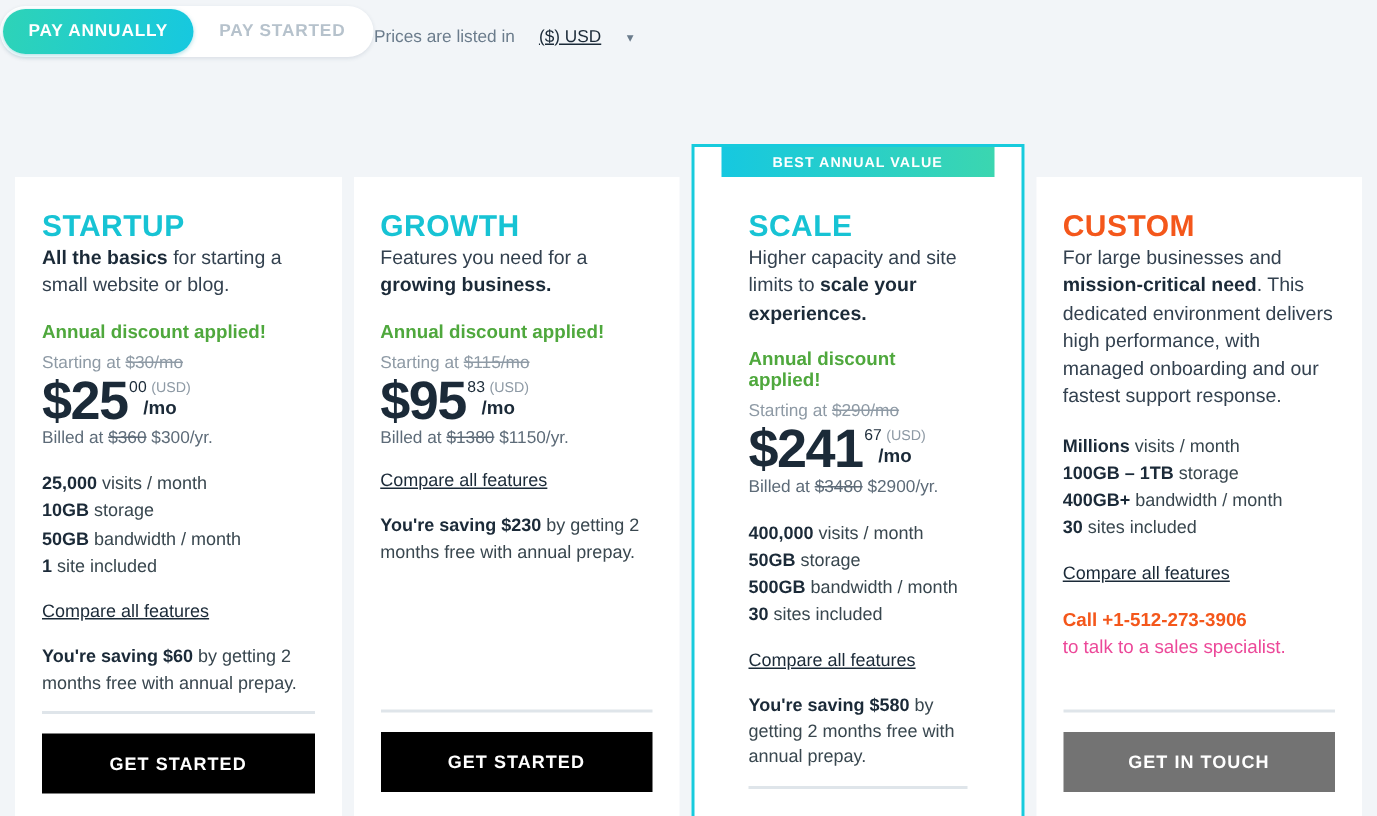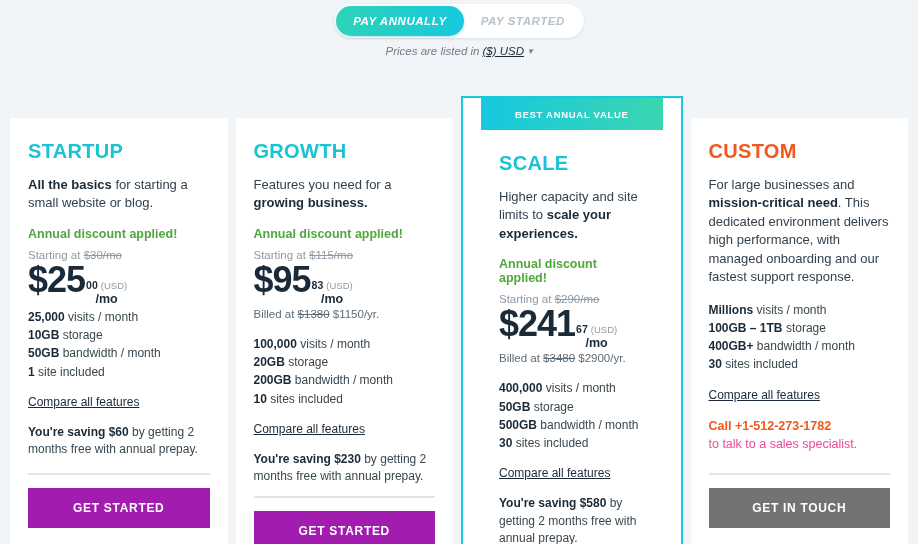--- a/index.html
+++ b/index.html
@@ -8,21 +8,21 @@
     background: #f2f5f8;
     font-family: "Liberation Sans", sans-serif;
     color: #1b2a38;
     overflow: hidden;
   }
   .page { position: relative; width: 918px; height: 544px; }
 
   
   .toggle-wrap {
     position: absolute; left: 0; right: 0; top: 4px;
-    display: flex; flex-direction: column; align-items: center; font-style: italic;
+    display: flex; flex-direction: row; align-items: center;
   }
   .toggle {
     display: flex; align-items: center;
     background: #ffffff;
     border-radius: 999px;
     height: 34px;
     padding: 2px;
     box-shadow: 0 1px 3px rgba(30,60,90,.12);
   }
   .toggle-opt {
@@ -35,21 +35,21 @@
   }
   .toggle-opt.active {
     background: linear-gradient(100deg, #2ed3b7 0%, #16c8e0 100%);
     color: #ffffff;
     box-shadow: 0 1px 3px rgba(20,160,180,.35);
   }
   .currency-note {
     margin-top: 7px;
     font-size: 11.5px;
     color: #6b7c8c;
-    display: flex; align-items: center; gap: 3px;
+    display: flex; align-items: center; gap: 16px;
   }
   .currency-note .cur {
     color: #1b2a38; text-decoration: underline; cursor: pointer;
   }
   .caret {
     font-size: 9px; color: #6b7c8c; margin-left: 1px;
   }
 
   
   .cards {
@@ -68,31 +68,31 @@
   .card.featured {
     width: 224px;
     border: 2px solid #17cbdd;
     padding-top: 0;
     min-height: 448px;
     margin-top: 0;
   }
   .card.plain { margin-top: 22px; }
 
   .ribbon {
-    height: 32px; margin: 0 -0px;
+    height: 20px; margin: 0 -0px;
     background: linear-gradient(90deg, #16c8e0 0%, #3bd6b0 100%);
     color: #ffffff;
     display: flex; align-items: center; justify-content: center;
     font-size: 9.5px; font-weight: bold; letter-spacing: .7px;
   }
   .card.featured .inner { padding: 22px 18px 16px 18px; display:flex; flex-direction:column; flex:1; }
 
   .plan-name {
     font-size: 20px; font-weight: bold; letter-spacing: .3px;
-    color: #17c3d4; margin-bottom: 13px;
+    color: #17c3d4; 
   }
   .plan-name.orange { color: #f4571b; }
 
   .tagline {
     font-size: 13px; line-height: 1.42; color: #33414f;
     margin-bottom: 14px;
   }
   .tagline b { font-weight: bold; color: #1b2a38; }
 
   .discount {
@@ -108,21 +108,21 @@
     display: flex; align-items: flex-start; margin-bottom: 2px;
   }
   .big-price {
     font-size: 36px; font-weight: bold; line-height: .98;
     letter-spacing: -1px; color: #1b2a38;
   }
   .price-sup {
     display: flex; flex-direction: column; margin-left: 1px; padding-top: 3px;
   }
   .cents-line { display: flex; align-items: baseline; gap: 3px; }
-  .cents { font-size: 10.5px; font-weight: bold; color: #1b2a38; margin-top: 14px; }
+  .cents { font-size: 10.5px; font-weight: normal; color: #1b2a38; }
   .usd { font-size: 9.5px; color: #8e9aa5; }
   .permo { font-size: 12.5px; font-weight: bold; color: #1b2a38; margin-top: 1px; text-align: center; }
 
   .billed {
     font-size: 11.5px; color: #5d6b78; margin-bottom: 15px;
   }
   .billed s { text-decoration: line-through; color: #5d6b78; }
 
   .features { font-size: 12px; line-height: 1.52; color: #39474f; margin-bottom: 14px; }
   .features b { font-weight: bold; color: #1b2a38; }
@@ -137,21 +137,21 @@
   .callline { font-size: 12.5px; line-height: 1.5; }
   .callline .phone { color: #f4571b; font-weight: bold; cursor: pointer; }
   .callline .sub { color: #ec4899; display: block; }
 
   .spacer { flex: 1; min-height: 10px; }
   .divider { height: 2px; background: #dfe5ea; margin-bottom: 13px; }
 
   .cta {
     height: 40px; width: 100%;
     display: flex; align-items: center; justify-content: center;
-    background: #a21caf; color: #ffffff;
+    background: #000000; color: #ffffff;
     font-size: 12px; font-weight: bold; letter-spacing: .7px;
     cursor: pointer; border: none;
     font-family: "Liberation Sans", sans-serif;
   }
   .cta.orange { background: #737373; }
 </style>
 </head>
 <body>
 
 <div class="page">
@@ -178,20 +178,21 @@
       <div class="price-row">
         <div class="big-price">$25</div>
         <div class="price-sup">
           <div class="cents-line">
             <span class="cents">00</span>
             <span class="usd">(USD)</span>
           </div>
           <div class="permo">/mo</div>
         </div>
       </div>
+      <div class="billed"><span>Billed at </span><s>$360</s><span> $300/yr.</span></div>
       <div class="features">
         <div><b>25,000</b><span> visits / month</span></div>
         <div><b>10GB</b><span> storage</span></div>
         <div><b>50GB</b><span> bandwidth / month</span></div>
         <div><b>1</b><span> site included</span></div>
       </div>
       <div class="compare">Compare all features</div>
       <div class="savings"><b>You're saving $60</b><span> by getting 2 months free with annual prepay.</span></div>
       <div class="spacer"></div>
       <div class="divider"></div>
@@ -207,26 +208,20 @@
         <div class="big-price">$95</div>
         <div class="price-sup">
           <div class="cents-line">
             <span class="cents">83</span>
             <span class="usd">(USD)</span>
           </div>
           <div class="permo">/mo</div>
         </div>
       </div>
       <div class="billed"><span>Billed at </span><s>$1380</s><span> $1150/yr.</span></div>
-      <div class="features">
-        <div><b>100,000</b><span> visits / month</span></div>
-        <div><b>20GB</b><span> storage</span></div>
-        <div><b>200GB</b><span> bandwidth / month</span></div>
-        <div><b>10</b><span> sites included</span></div>
-      </div>
       <div class="compare">Compare all features</div>
       <div class="savings"><b>You're saving $230</b><span> by getting 2 months free with annual prepay.</span></div>
       <div class="spacer"></div>
       <div class="divider"></div>
       <button class="cta">GET STARTED</button>
     </div>
 
     <div class="card featured">
       <div class="ribbon">BEST ANNUAL VALUE</div>
       <div class="inner">
@@ -263,21 +258,21 @@
       <div class="plan-name orange">CUSTOM</div>
       <div class="tagline"><span>For large businesses and </span><b>mission-critical need</b><span>. This dedicated environment delivers high performance, with managed onboarding and our fastest support response.</span></div>
       <div class="features">
         <div><b>Millions</b><span> visits / month</span></div>
         <div><b>100GB – 1TB</b><span> storage</span></div>
         <div><b>400GB+</b><span> bandwidth / month</span></div>
         <div><b>30</b><span> sites included</span></div>
       </div>
       <div class="compare">Compare all features</div>
       <div class="callline">
-        <span class="phone">Call +1-512-273-1782</span>
+        <span class="phone">Call +1-512-273-3906</span>
         <span class="sub">to talk to a sales specialist.</span>
       </div>
       <div class="spacer"></div>
       <div class="divider"></div>
       <button class="cta orange">GET IN TOUCH</button>
     </div>
 
   </div>
 </div>
 

